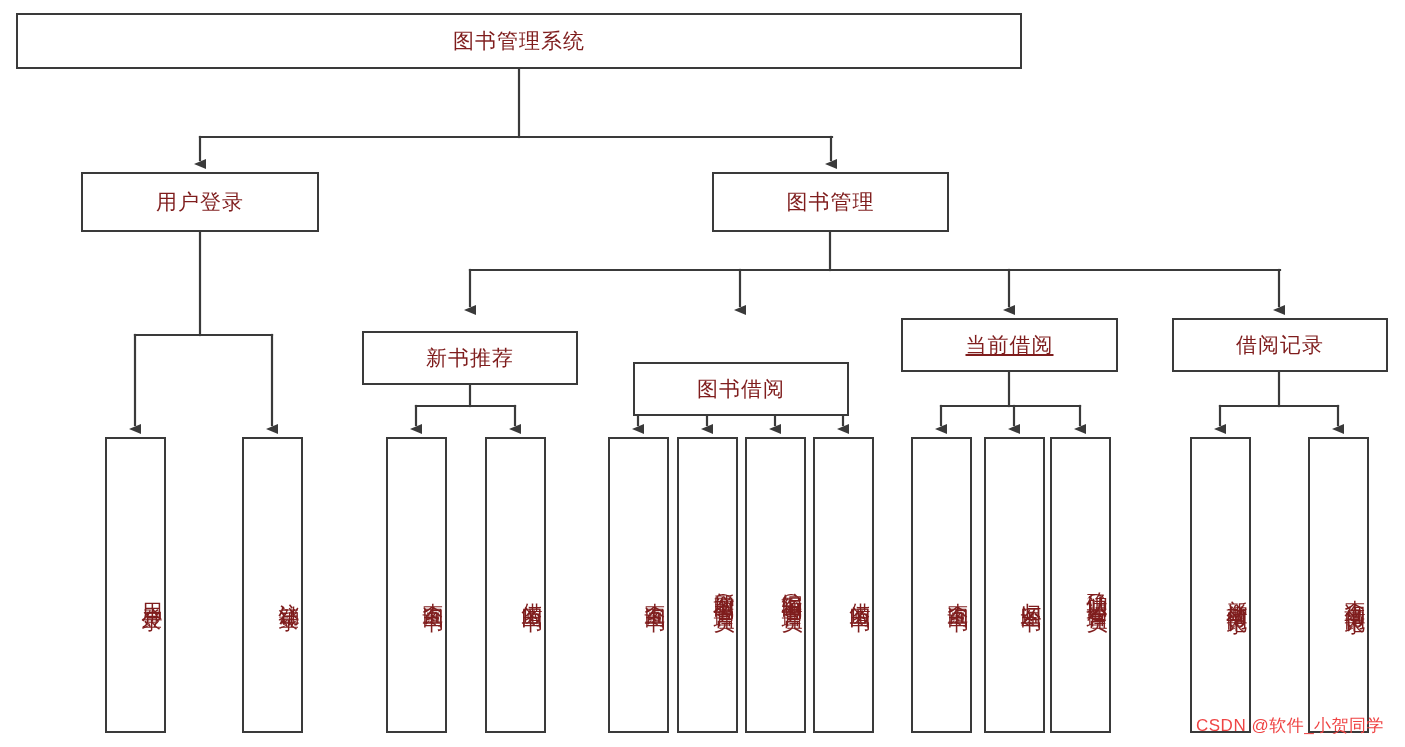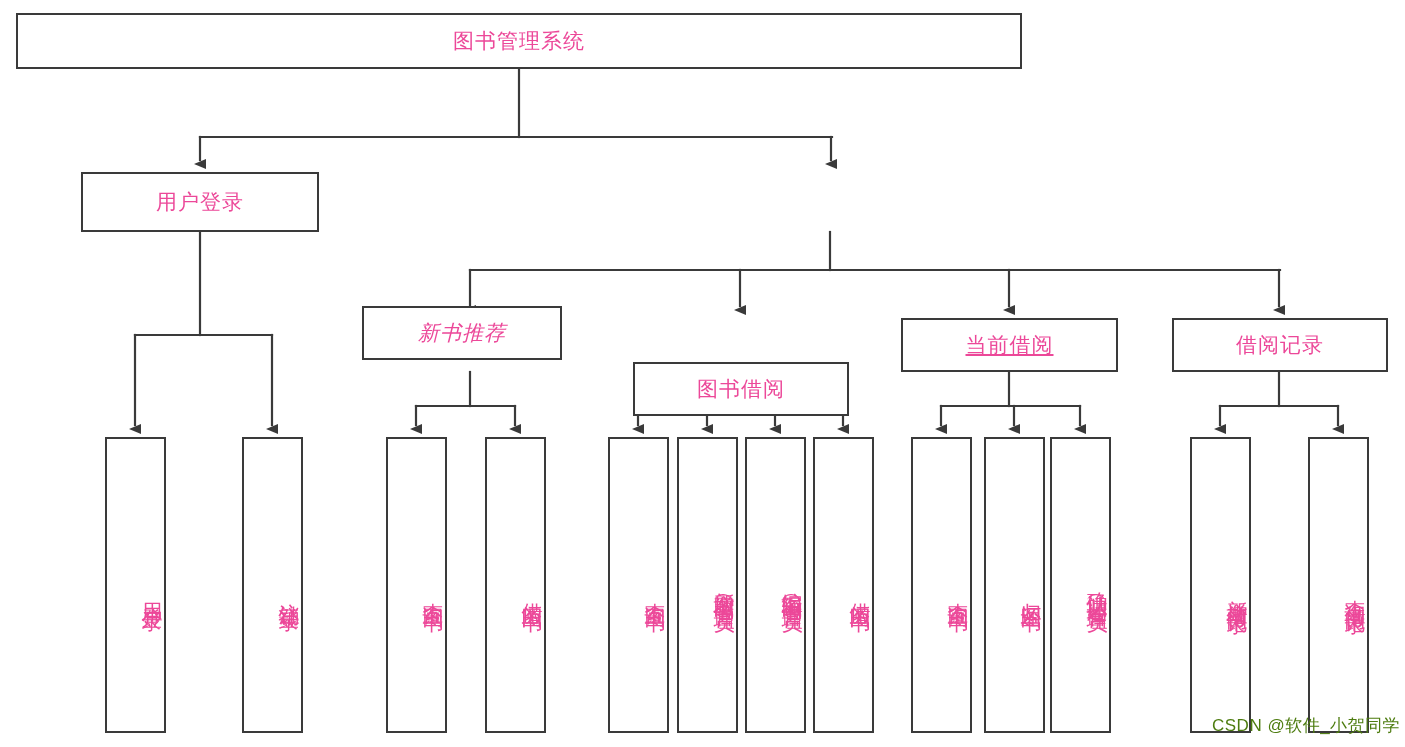--- a/index.html
+++ b/index.html
@@ -27,21 +27,21 @@
     pointer-events: none;
   }
   .node {
     position: absolute;
     box-sizing: border-box;
     border: 2px solid #3a3a3a;
     background: #ffffff;
     display: flex;
     align-items: center;
     justify-content: center;
-    color: #ec4899;
+    color: #7f1d1d;
     text-align: center;
   }
   .node.horiz {
     font-size: 21px;
     letter-spacing: 1px;
     line-height: 1.2;
   }
   .node.vert {
     writing-mode: vertical-rl;
     text-orientation: upright;
@@ -50,25 +50,24 @@
     line-height: 1.15;
     padding-top: 14px;
     align-items: flex-start;
     justify-content: center;
   }
   .node .label {
     display: block;
   }
   .watermark {
     position: absolute;
-    color: #4d7c0f;
+    color: #ef4444;
     font-size: 17px;
     white-space: nowrap;
     letter-spacing: 0.5px;
-    margin-left: 16px;
   }
 </style>
 </head>
 <body>
 
 <div id="canvas">
 
   <svg id="edges" viewBox="0 0 1405 747" width="1405" height="747" xmlns="http://www.w3.org/2000/svg">
     <defs>
       <marker id="arrowhead" markerWidth="10" markerHeight="12" refX="1" refY="6" orient="auto" markerUnits="userSpaceOnUse">
@@ -120,22 +119,25 @@
     </g>
   </svg>
 
   <div class="node horiz" style="left:16px; top:13px; width:1006px; height:56px;">
     <span class="label">图书管理系统</span>
   </div>
 
   <div class="node horiz" style="left:81px; top:172px; width:238px; height:60px;">
     <span class="label">用户登录</span>
   </div>
+  <div class="node horiz" style="left:712px; top:172px; width:237px; height:60px;">
+    <span class="label">图书管理</span>
+  </div>
 
-  <div class="node horiz" style="left:362px; top:306px; width:200px; height:54px;font-style:italic;">
+  <div class="node horiz" style="left:362px; top:331px; width:216px; height:54px;">
     <span class="label">新书推荐</span>
   </div>
   <div class="node horiz" style="left:633px; top:318px; width:216px; height:54px;margin-top:44px;">
     <span class="label">图书借阅</span>
   </div>
   <div class="node horiz" style="left:901px; top:318px; width:217px; height:54px;text-decoration:underline;">
     <span class="label">当前借阅</span>
   </div>
   <div class="node horiz" style="left:1172px; top:318px; width:216px; height:54px;">
     <span class="label">借阅记录</span>

